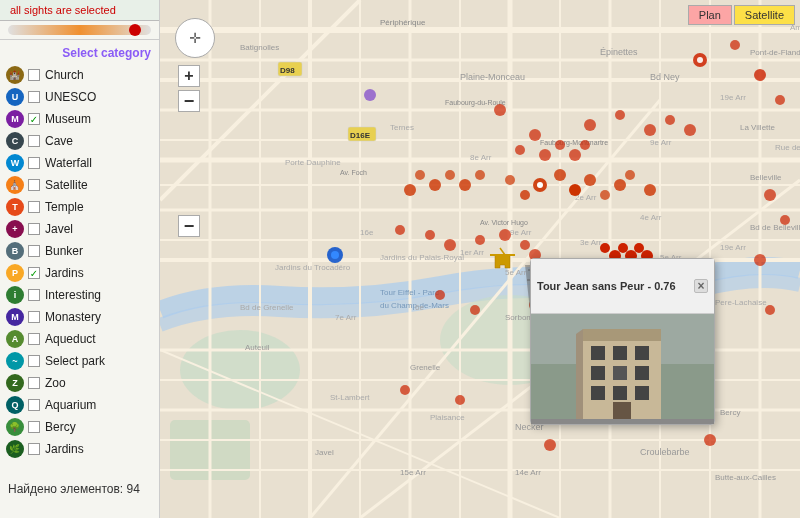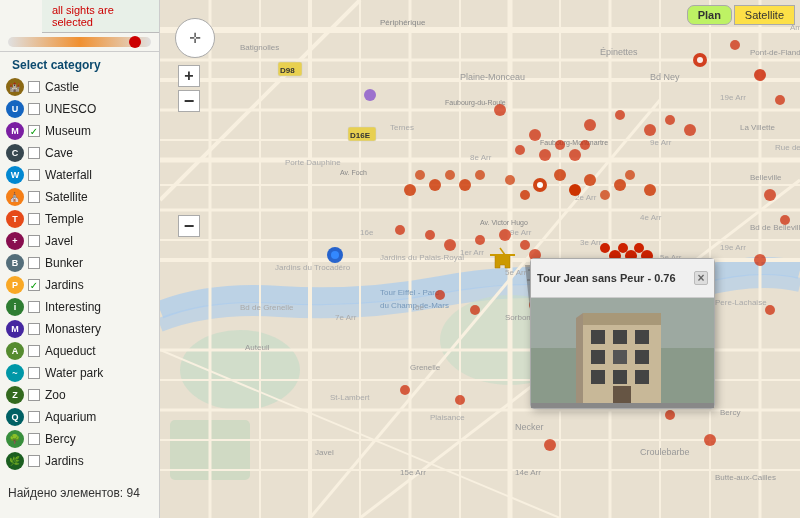--- a/index.html
+++ b/index.html
@@ -17,21 +17,20 @@
       overflow-y: auto;
       padding-bottom: 8px;
     }
 
     #all-selected-banner {
       background: #e8f0e8;
       color: #c00;
       font-size: 11px;
       padding: 4px 10px;
       border-bottom: 1px solid #bbb;
-      margin-left: 42px;
     }
 
     #range-slider-container {
       padding: 4px 8px;
       border-bottom: 1px solid #ccc;
     }
     #range-slider {
       width: 100%;
       height: 10px;
       background: linear-gradient(to right, #e0e0e0 0%, #f09030 50%, #e0e0e0 100%);
@@ -43,22 +42,23 @@
       background: #c00;
       border-radius: 50%;
       position: absolute;
       top: -1px; right: 10px;
       cursor: pointer;
     }
 
     #select-category-label {
       font-weight: bold;
       font-size: 12px;
-      padding: 6px 8px 4px 12px;
-      color: #0c4a6e;
+      padding: 6px 8px 4px 4px;
+      color: #8b5cf6;
+      text-align: right;
     }
 
     .category-item {
       display: flex;
       align-items: center;
       padding: 2px 6px;
       cursor: pointer;
       user-select: none;
     }
 
@@ -84,21 +84,21 @@
       color: #090;
     }
     .cat-checkbox.checked { background: #fff; }
 
     .cat-label { font-size: 12px; color: #222; }
 
     #found-count {
       padding: 6px 8px;
       font-size: 12px;
       color: #333;
-      margin-top: 8px;
+      margin-top: 16px;
     }
 
     
     #map-container {
       flex: 1;
       position: relative;
       overflow: hidden;
     }
 
     #map-bg {
@@ -116,21 +116,21 @@
       width: 185px;
       background: white;
       border: 1px solid #aaa;
       border-radius: 4px;
       box-shadow: 2px 2px 8px rgba(0,0,0,0.3);
       z-index: 100;
       font-size: 11px;
     }
     #popup-header {
       background: #f0f0f0;
-      padding: 12px 6px;
+      padding: 20px 6px;
       border-bottom: 1px solid #ccc;
       display: flex;
       justify-content: space-between;
       align-items: center;
       font-weight: bold;
       font-size: 11px;
       color: #333;
     }
     #popup-close {
       cursor: pointer;
@@ -160,21 +160,21 @@
       z-index: 50;
     }
     .map-btn {
       padding: 3px 10px;
       background: #fde047;
       border: 1px solid #aaa;
       cursor: pointer;
       font-size: 11px;
       color: #333;
     }
-    .map-btn.active { background: #bef264; font-weight: bold; border-radius: 7px; }
+    .map-btn.active { background: #fca5a5; font-weight: normal; }
 
     #nav-control {
       position: absolute;
       top: 18px;
       left: 15px;
       width: 40px;
       height: 40px;
       background: white;
       border: 1px solid #aaa;
       border-radius: 50%;
@@ -246,21 +246,21 @@
       <div id="slider-thumb"></div>
     </div>
   </div>
   <div id="select-category-label">Select category</div>
 
   <div id="category-list">
 
   <div class="category-item">
         <div class="cat-icon" style="background: rgb(139, 105, 20);">🏰</div>
         <div class="cat-checkbox"></div>
-        <span class="cat-label">Castle</span>
+        <span class="cat-label">Church</span>
       </div>
       <div class="category-item">
         <div class="cat-icon" style="background: rgb(21, 101, 192);">U</div>
         <div class="cat-checkbox"></div>
         <span class="cat-label">UNESCO</span>
       </div>
       <div class="category-item">
         <div class="cat-icon" style="background: rgb(123, 31, 162);">M</div>
         <div class="cat-checkbox checked">✓</div>
         <span class="cat-label">Museum</span>
@@ -311,21 +311,21 @@
         <span class="cat-label">Monastery</span>
       </div>
       <div class="category-item">
         <div class="cat-icon" style="background: rgb(85, 139, 47);">A</div>
         <div class="cat-checkbox"></div>
         <span class="cat-label">Aqueduct</span>
       </div>
       <div class="category-item">
         <div class="cat-icon" style="background: rgb(0, 151, 167);">~</div>
         <div class="cat-checkbox"></div>
-        <span class="cat-label">Water park</span>
+        <span class="cat-label">Select park</span>
       </div>
       <div class="category-item">
         <div class="cat-icon" style="background: rgb(51, 105, 30);">Z</div>
         <div class="cat-checkbox"></div>
         <span class="cat-label">Zoo</span>
       </div>
       <div class="category-item">
         <div class="cat-icon" style="background: rgb(0, 96, 100);">Q</div>
         <div class="cat-checkbox"></div>
         <span class="cat-label">Aquarium</span>

